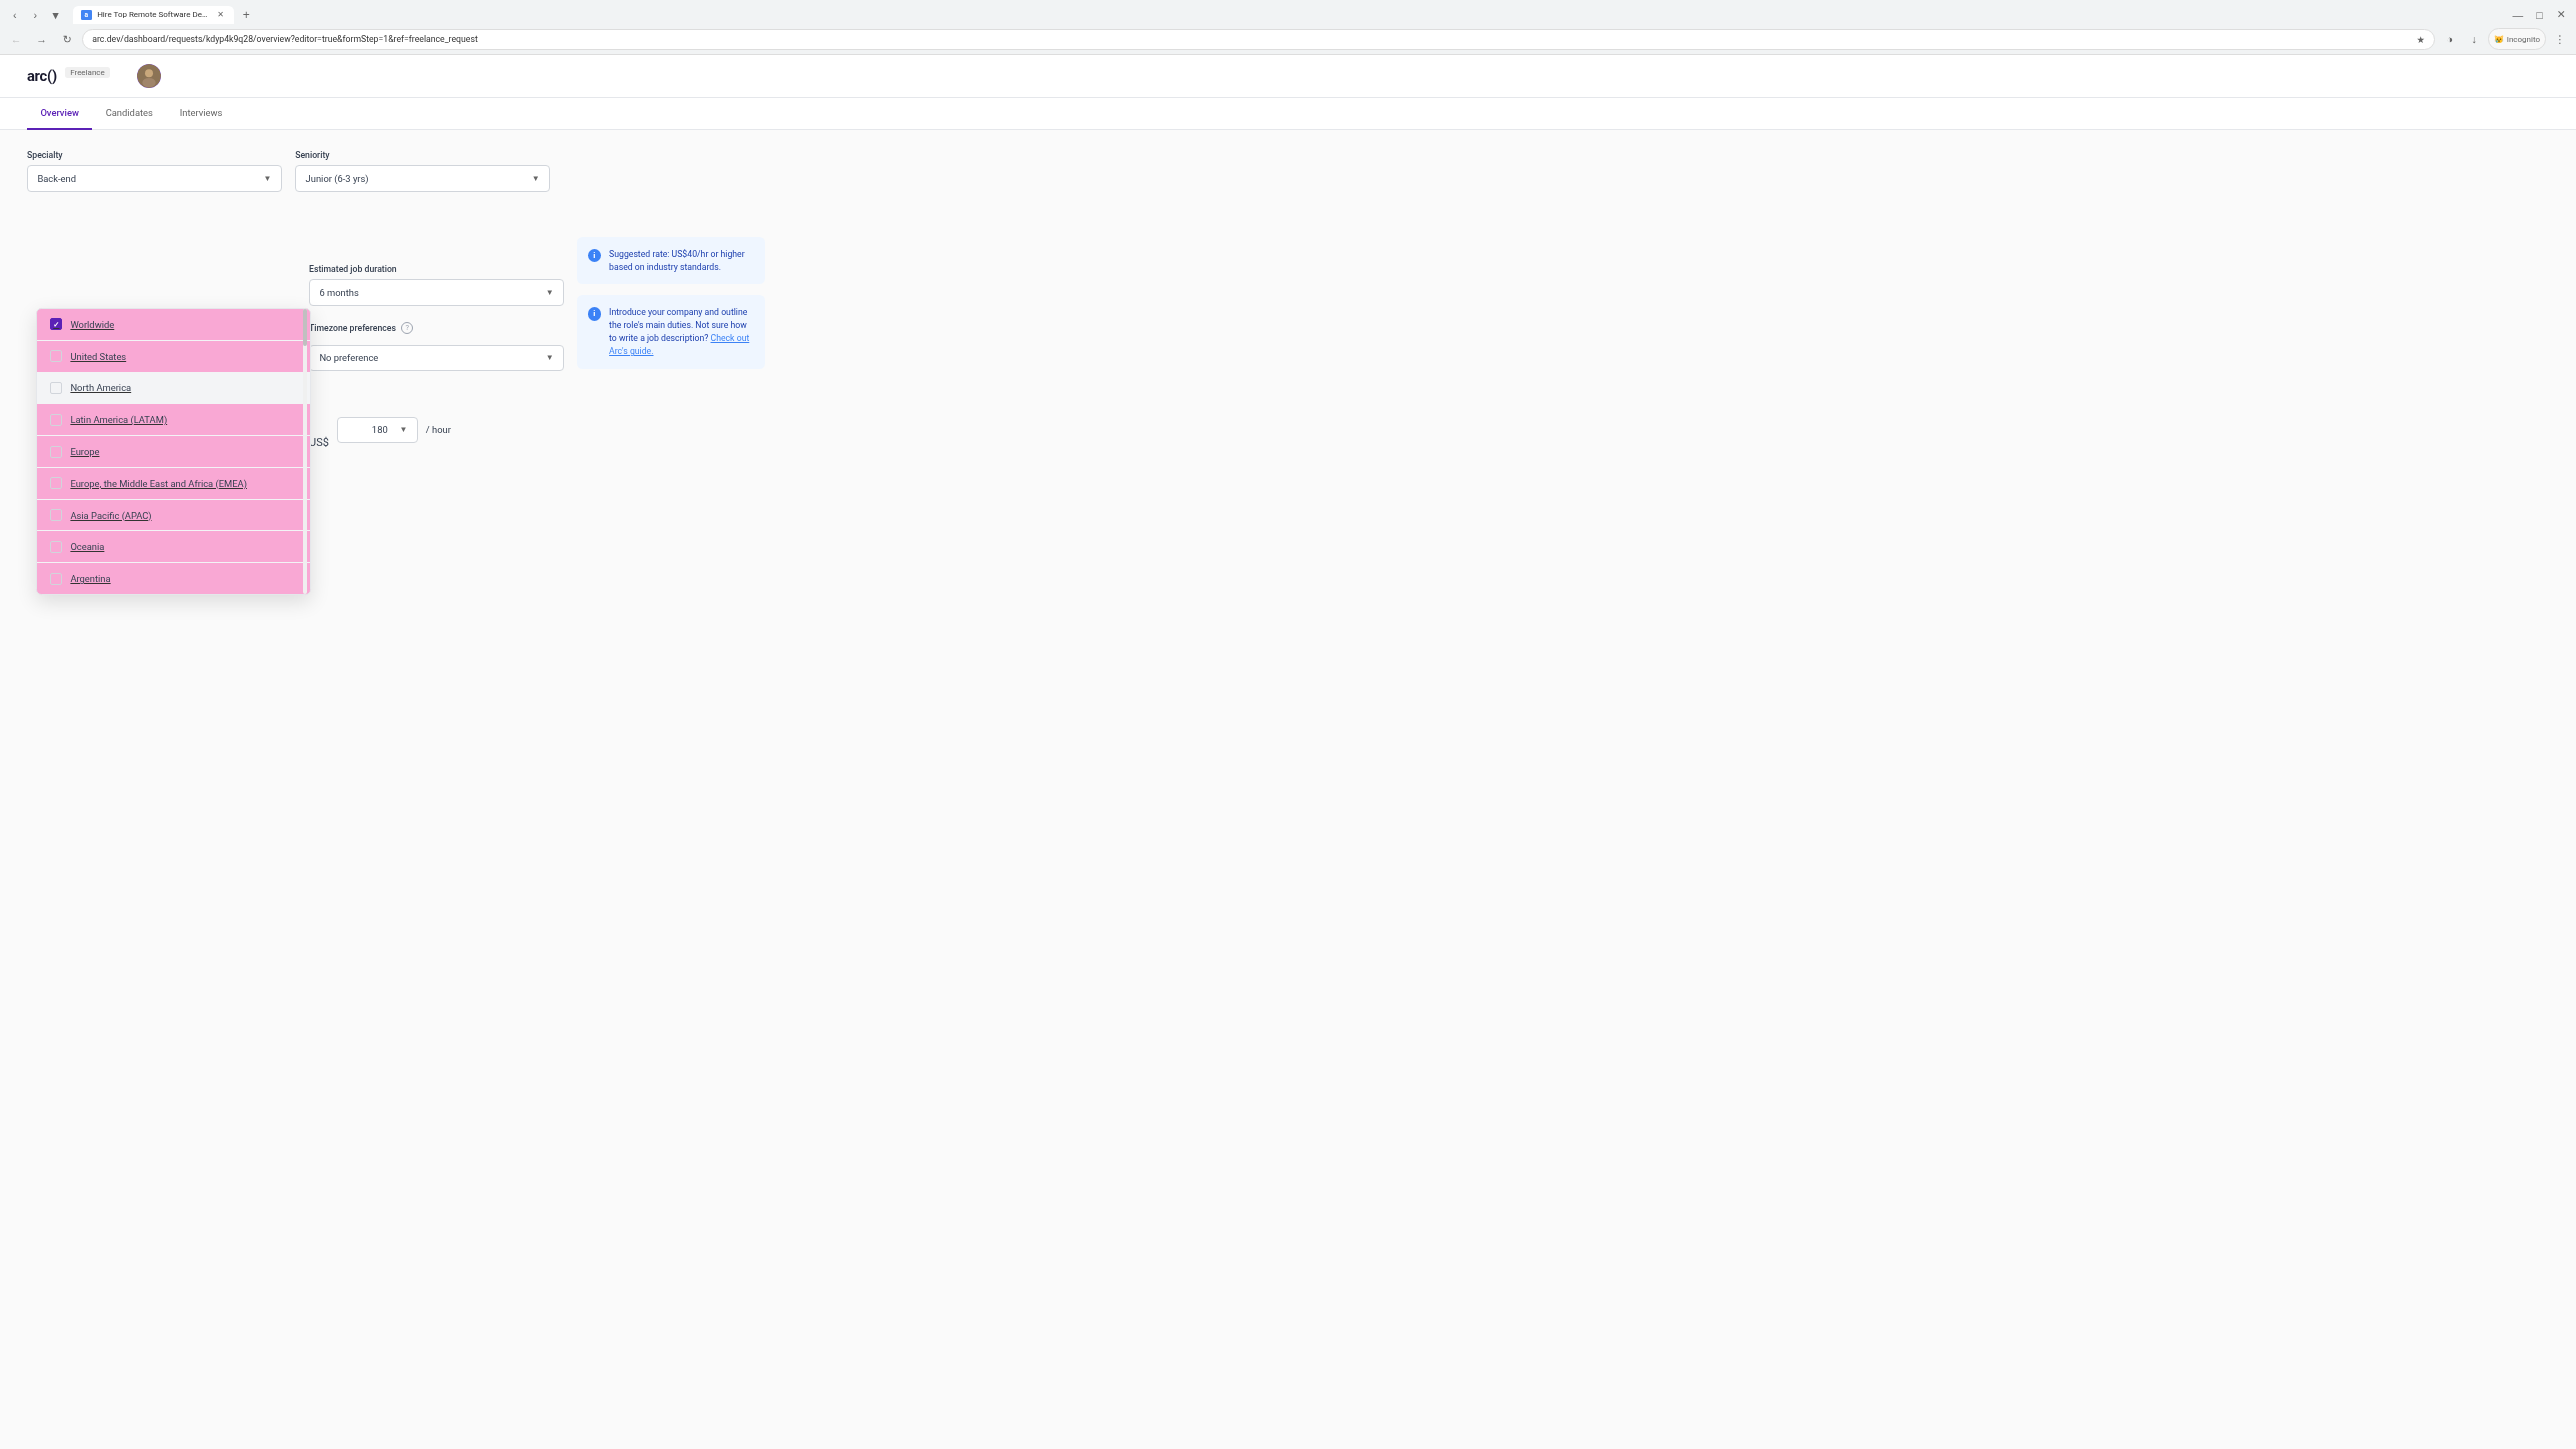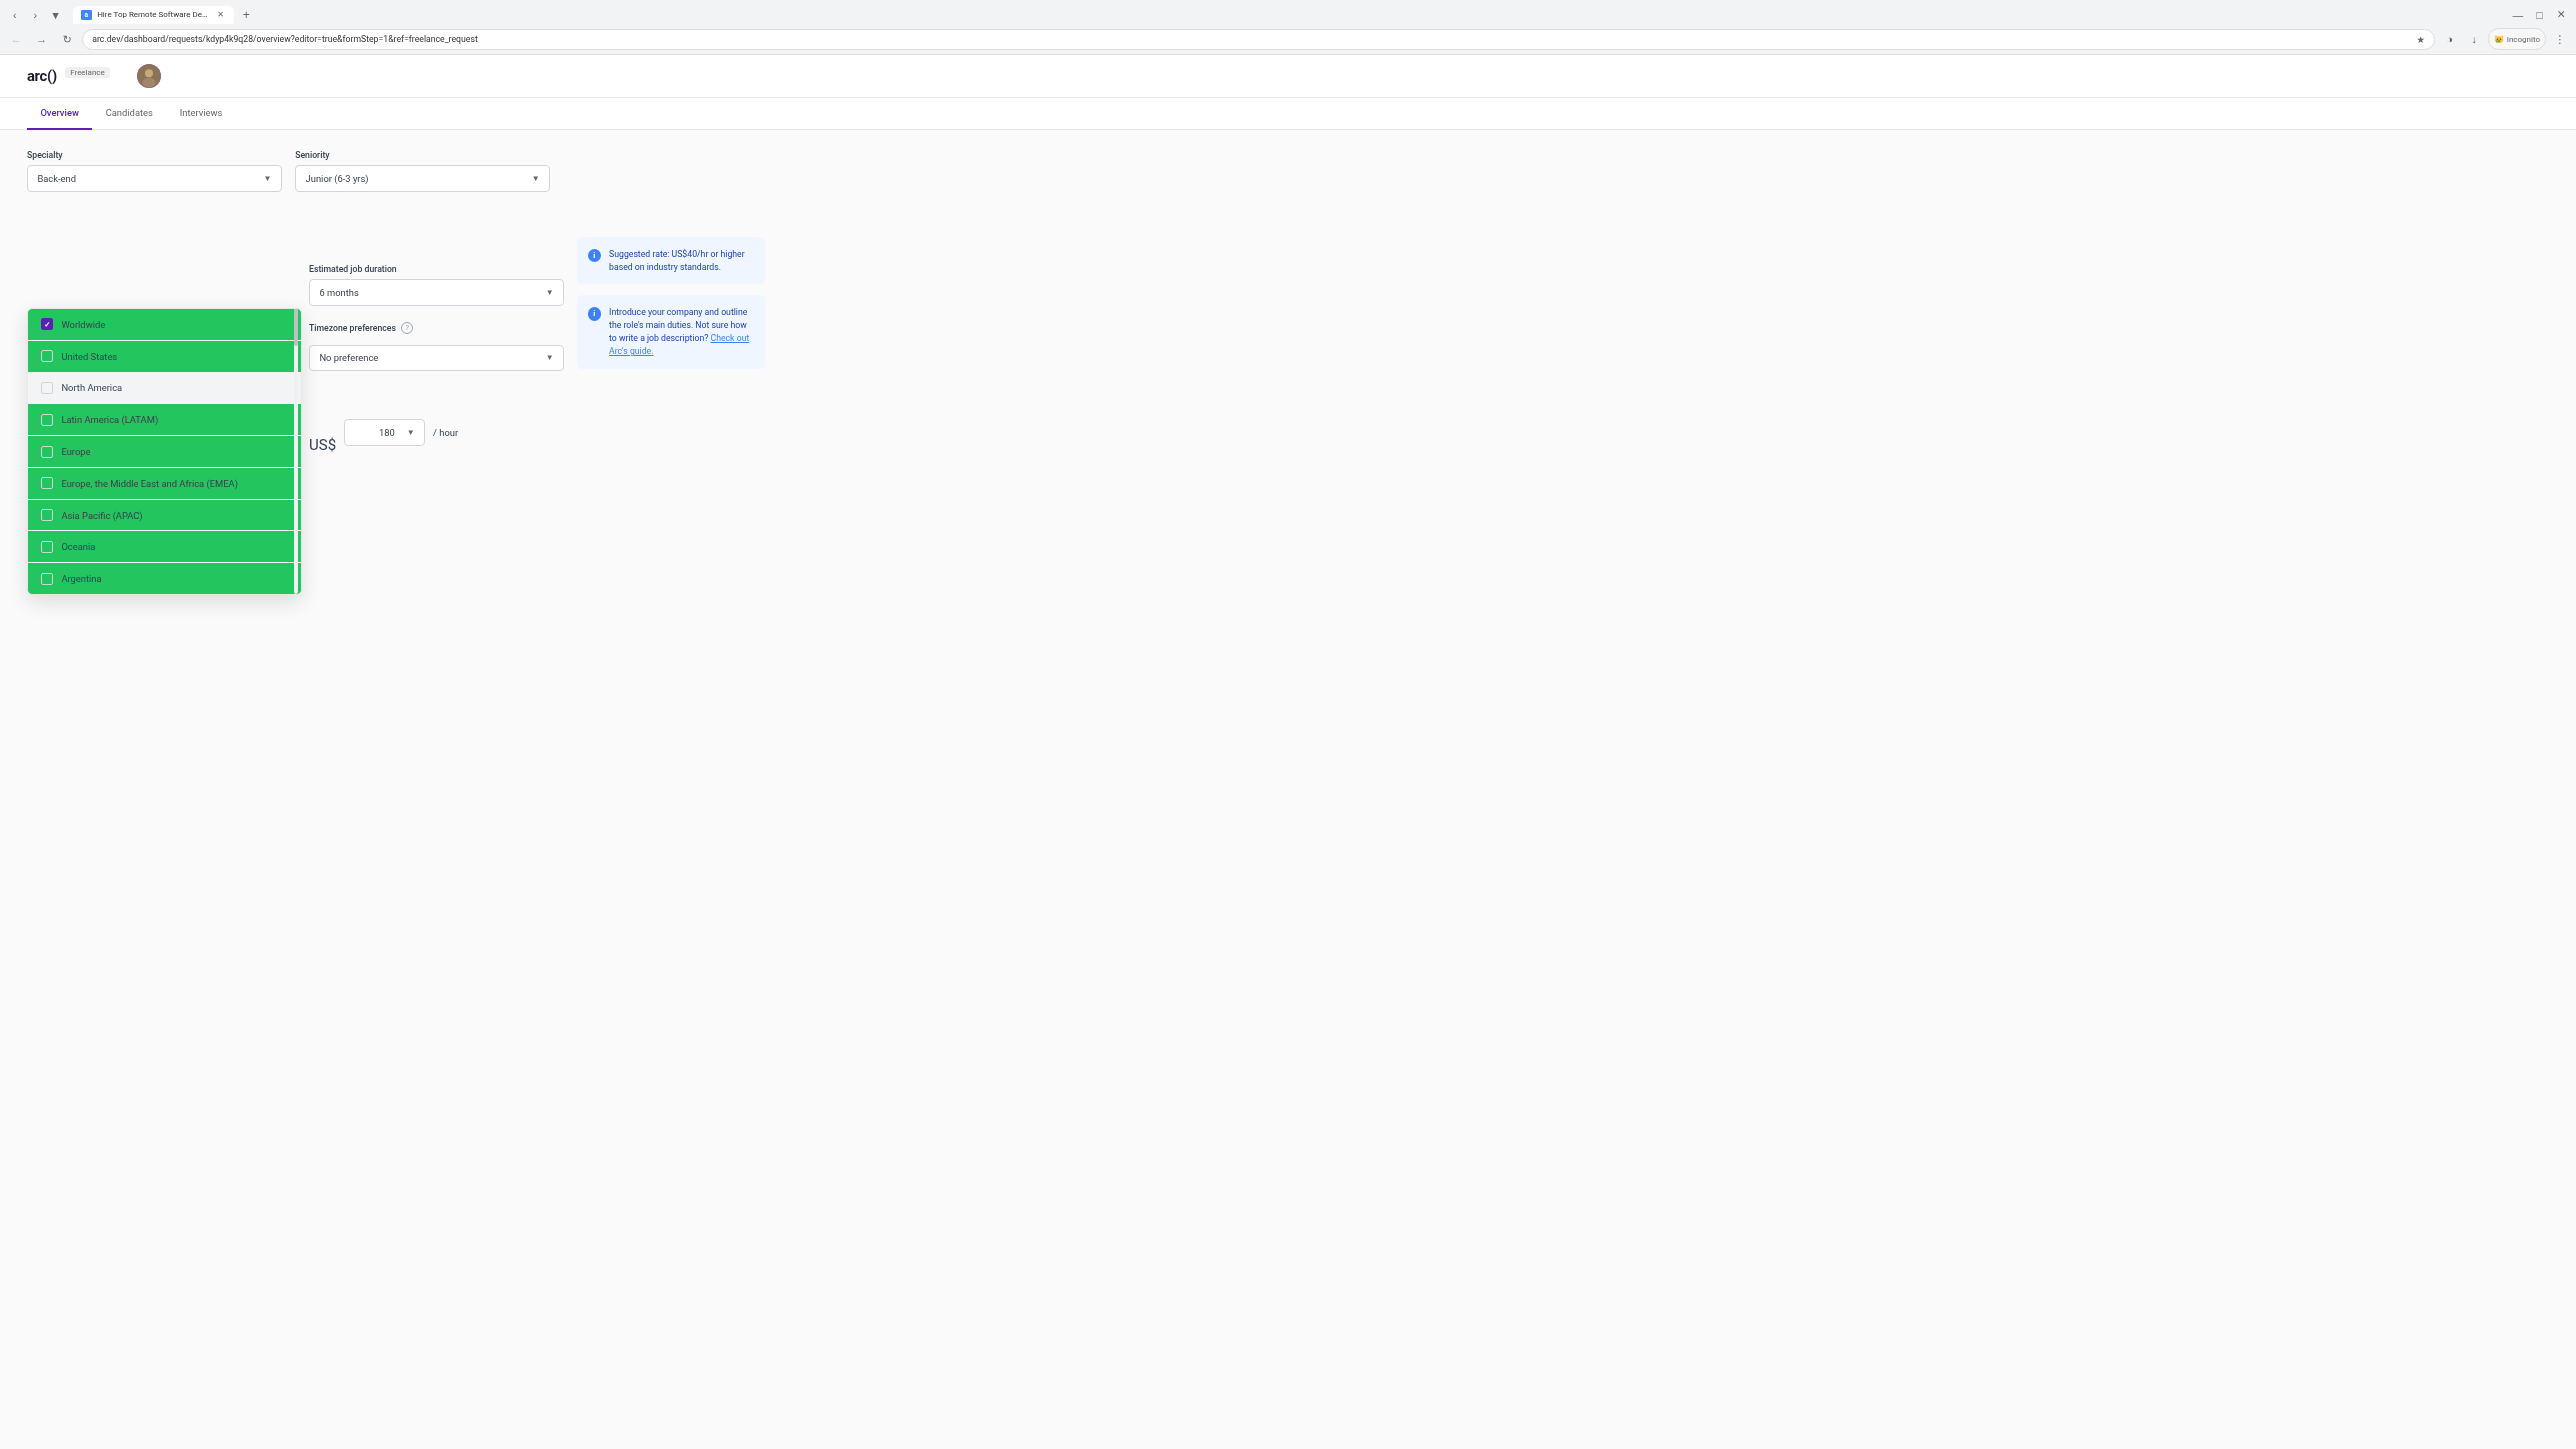--- a/index.html
+++ b/index.html
@@ -305,28 +305,29 @@
     }
     .form-select .chevron {
       color: #666;
       font-size: 8px;
     }
 
     
     .dropdown-overlay {
       position: absolute;
       top: 178px;
-      left: 27px;
+      left: 36px;
       width: 275px;
-      background: #22c55e;
+      background: #f9a8d4;
       border: 0.7px solid #e5e7eb;
       border-radius: 5.4px;
       box-shadow: 0 6.7px 20px rgba(0,0,0,0.12);
       z-index: 100;
       overflow: hidden;
+      text-decoration: underline;
     }
     .dropdown-scroll-container {
       overflow-y: auto;
       max-height: 329px;
     }
     .dropdown-item {
       display: flex;
       align-items: center;
       gap: 8px;
       padding: 9.4px 13.4px;
@@ -560,21 +561,21 @@
           <div style="width:12px;height:12px;border-radius:50%;border:1px solid #9ca3af;display:flex;align-items:center;justify-content:center;font-size:7.4px;color:#9ca3af;cursor:pointer;">?</div>
         </div>
         <div class="form-select">
           <span>No preference</span>
           <span class="chevron">▼</span>
         </div>
       </div>
 
       <div style="margin-top:40px;">
         <div style="display:flex;align-items:center;gap:8px;">
-          <span style="font-size:15px;color:#374151;margin-top:25px;">US$</span>
+          <span style="font-size:11px;color:#374151;margin-top:25px;">US$</span>
           <div class="form-select" style="min-width:81px;padding-left:34px;">
             <span>180</span>
             <span class="chevron">▼</span>
           </div>
           <span style="font-size:9.4px;color:#374151;">/ hour</span>
         </div>
       </div>
     </div>
 
   </div>

